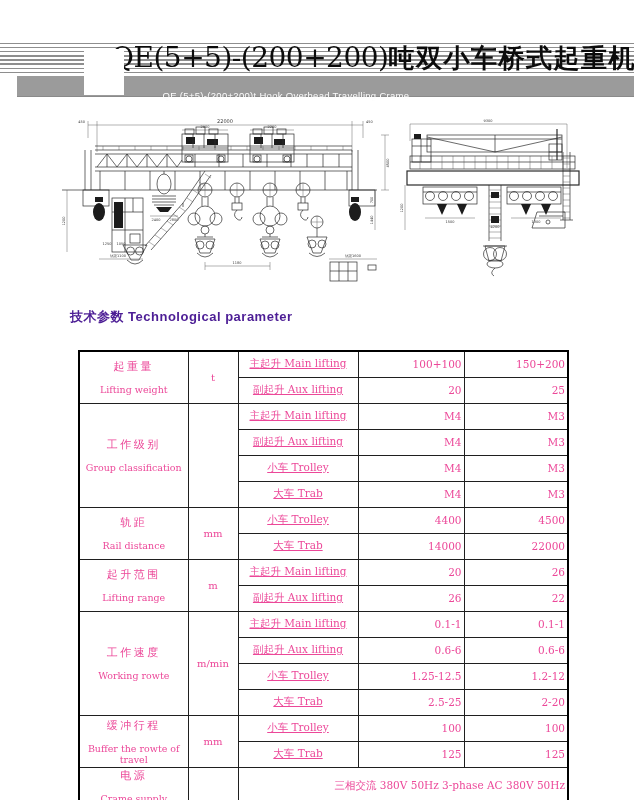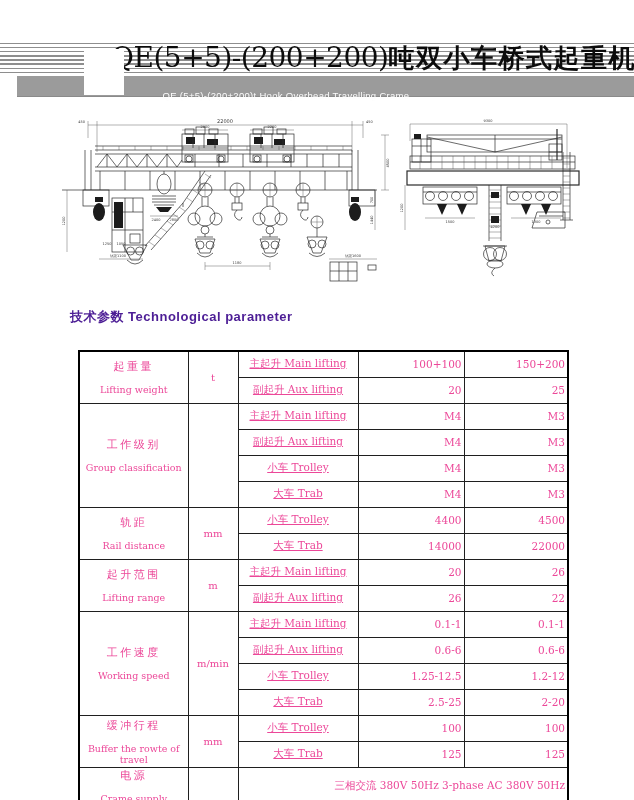--- a/index.html
+++ b/index.html
@@ -429,21 +429,21 @@
     </tr>
     <tr>
       <td class="sub">副起升 Aux lifting</td>
       <td class="val">26</td>
       <td class="val">22</td>
     </tr>
 
     <tr>
       <td class="group" rowspan="4">
         <div class="g-cjk">工作速度</div>
-        <div class="g-en">Working speed</div>
+        <div class="g-en">Working rowte</div>
       </td>
       <td class="unit" rowspan="4">m/min</td>
       <td class="sub">主起升 Main lifting</td>
       <td class="val">0.1-1</td>
       <td class="val">0.1-1</td>
     </tr>
     <tr>
       <td class="sub">副起升 Aux lifting</td>
       <td class="val">0.6-6</td>
       <td class="val">0.6-6</td>

